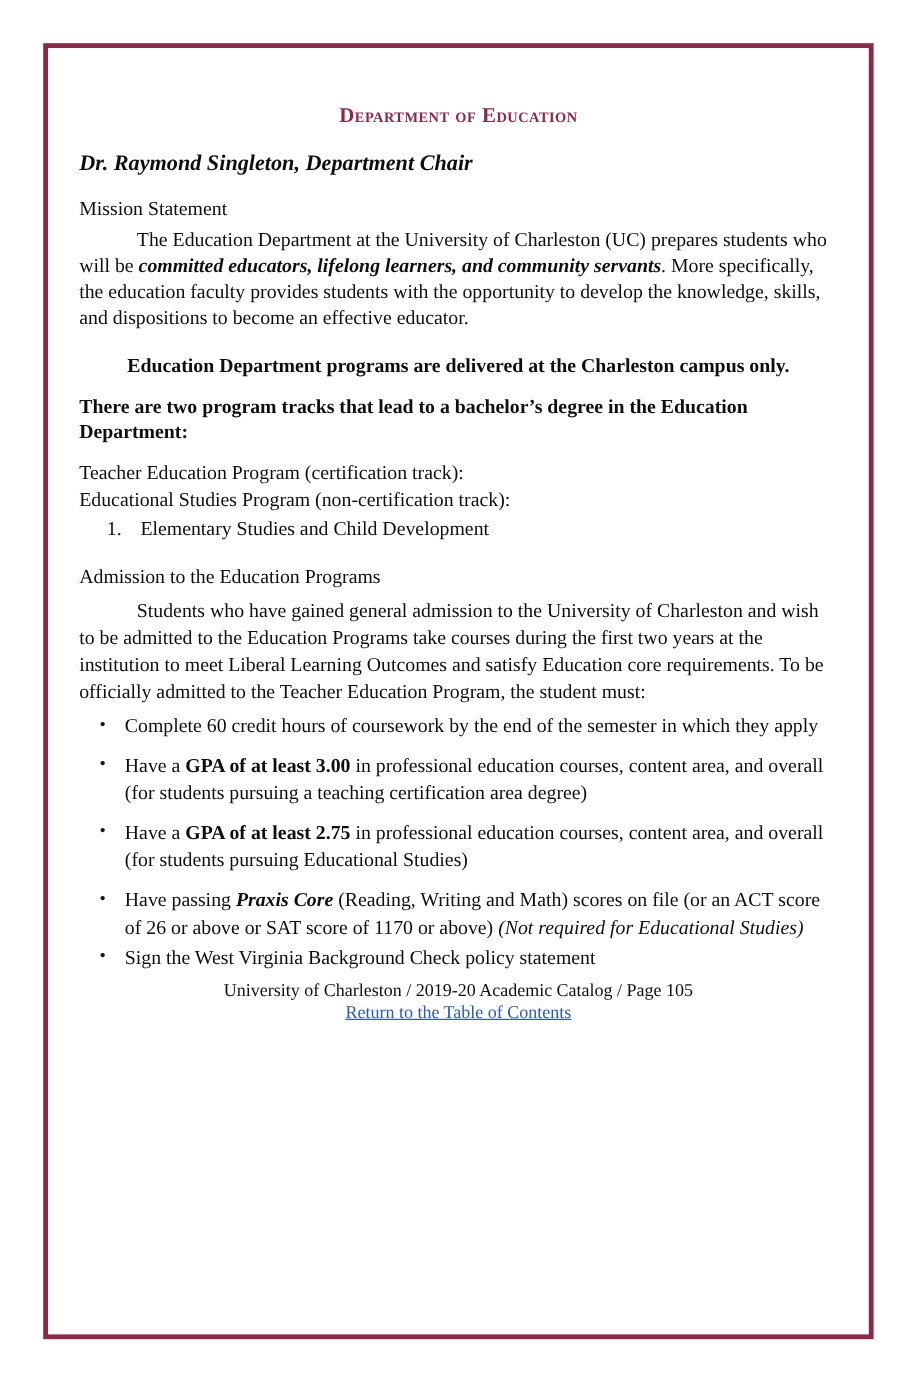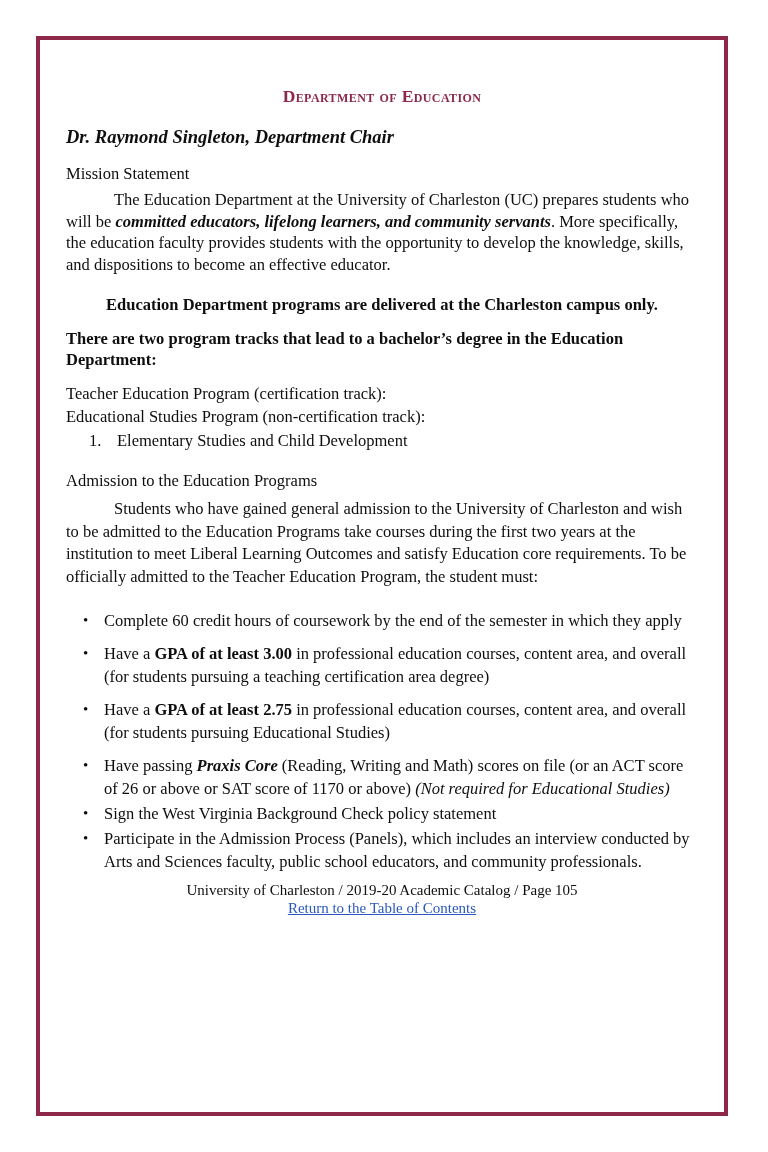--- a/index.html
+++ b/index.html
@@ -48,21 +48,21 @@
   }
   ul.prog-list li::before{
     content:"\2022";position:absolute;left:29px;top:-1px;font-size:15px;
   }
   ol.prog-num{counter-reset:item;margin-bottom:20px;}
   ol.prog-num li::before{
     counter-increment:item;content:counter(item) ".";
     position:absolute;left:23px;top:0;
   }
   h3.adm{margin:4px 0 7px 0;}
-  p.adm-p{line-height:22.5px;margin-bottom:21px;}
+  p.adm-p{line-height:22.5px;margin-bottom:5px;}
   ul.req-list li{
     position:relative;padding-left:38px;
     font-size:16.5px;line-height:23px;margin-bottom:2px;
   }
   ul.req-list li::before{
     content:"\2022";position:absolute;left:17px;top:0;font-size:15px;
   }
   ul.req-list li:nth-child(-n+3){margin-bottom:10px;}
   .footer{text-align:center;margin-top:8px;}
   .footer p{font-size:15px;line-height:18px;}
@@ -98,21 +98,20 @@
   <h3 class="sec adm">Admission to the Education Programs</h3>
 
   <p class="indent adm-p">Students who have gained general admission to the University of Charleston and wish to be admitted to the Education Programs take courses during the first two years at the institution to meet Liberal Learning Outcomes and satisfy Education core requirements. To be officially admitted to the Teacher Education Program, the student must:</p>
 
   <ul class="req-list">
     <li><span>Complete 60 credit hours of coursework by the end of the semester in which they apply</span></li>
     <li><span>Have a </span><span class="b">GPA of at least 3.00</span><span> in professional education courses, content area, and overall (for students pursuing a teaching certification area degree)</span></li>
     <li><span>Have a </span><span class="b">GPA of at least 2.75</span><span> in professional education courses, content area, and overall (for students pursuing Educational Studies)</span></li>
     <li><span>Have passing </span><span class="bi">Praxis Core</span><span> (Reading, Writing and Math) scores on file (or an ACT score of 26 or above or SAT score of 1170 or above) </span><span class="i">(Not required for Educational Studies)</span></li>
     <li><span>Sign the West Virginia Background Check policy statement</span></li>
-    <li><span>Participate in the Admission Process (Panels), which includes an interview conducted by Arts and Sciences faculty, public school educators, and community professionals.</span></li>
   </ul>
 
   <div class="footer">
     <p>University of Charleston / 2019-20 Academic Catalog / Page 105</p>
     <a>Return to the Table of Contents</a>
   </div>
 
 </div>
 
 </body></html>

